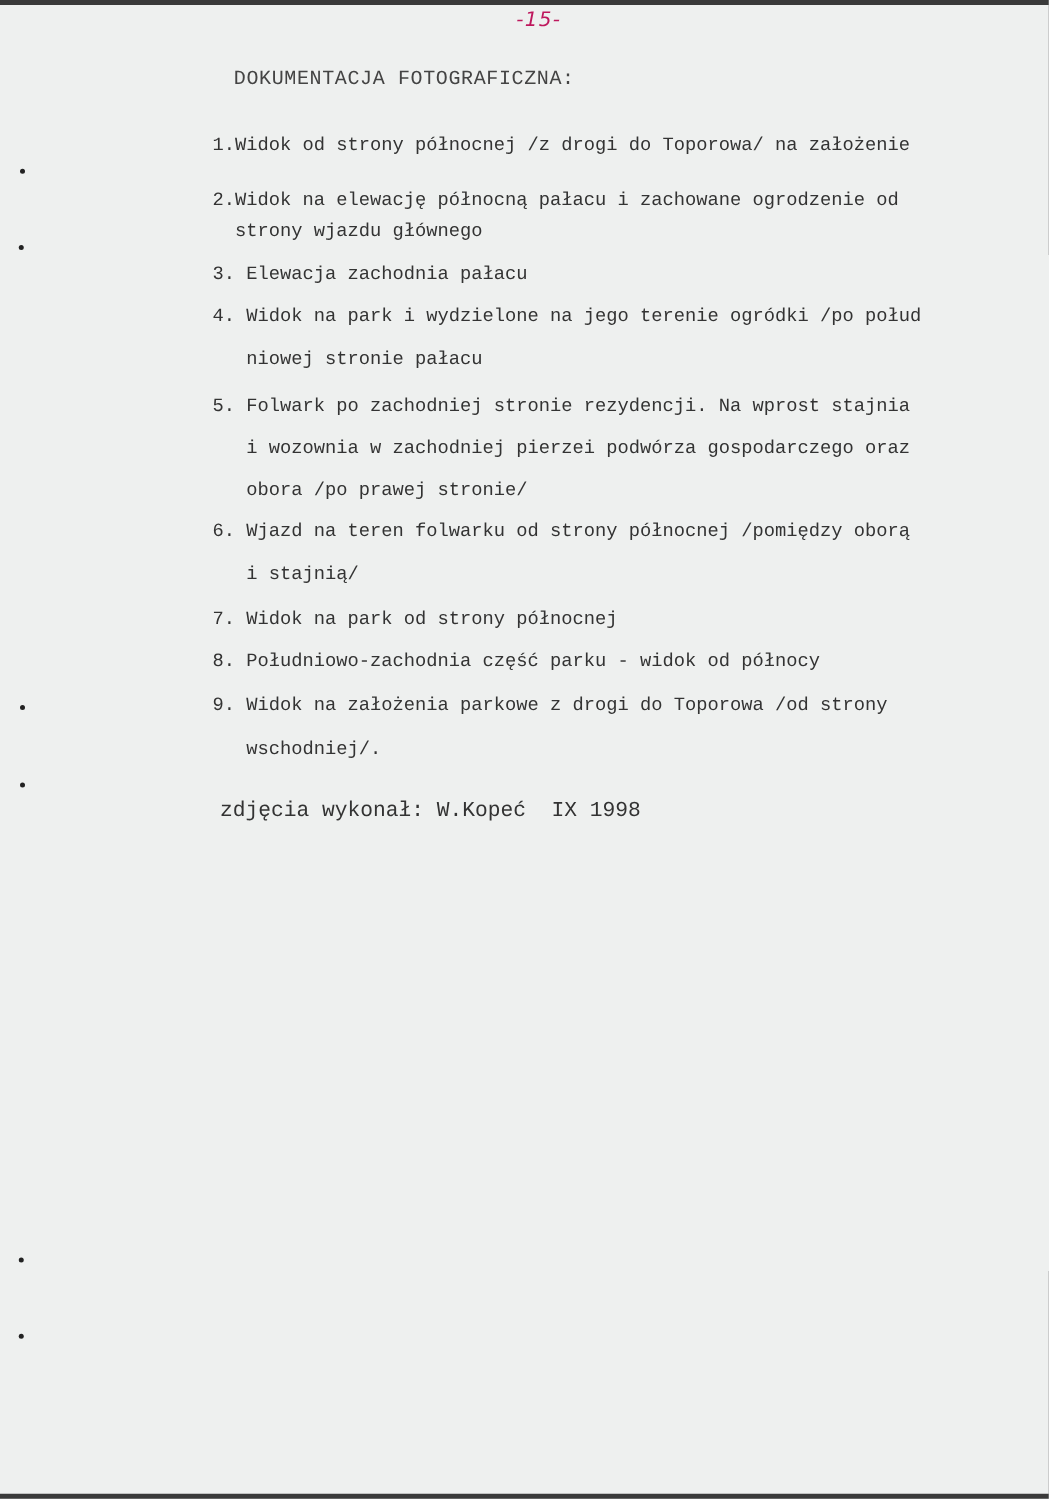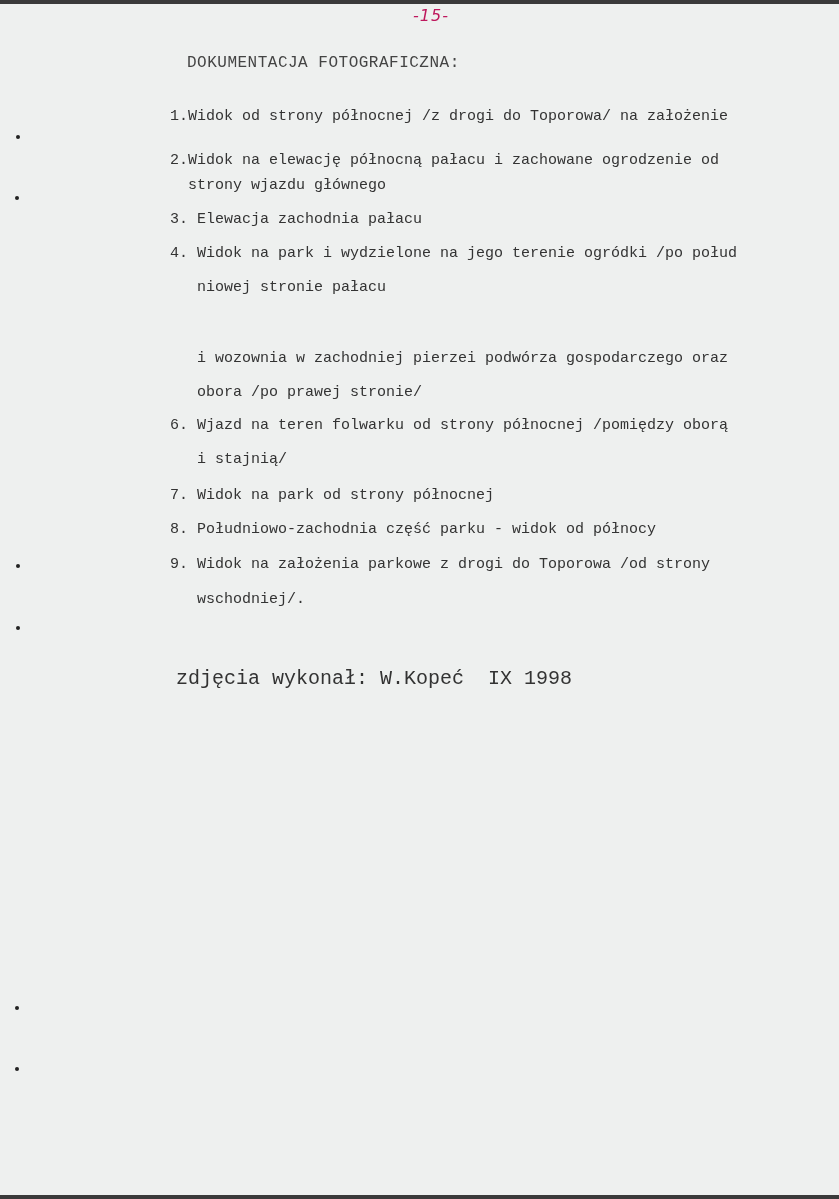--- a/index.html
+++ b/index.html
@@ -44,22 +44,22 @@
     }
     .line {
       position: absolute;
       font-size: 15px;
       white-space: pre;
       color: #333;
     }
     .footer {
       position: absolute;
       left: 176px;
-      top: 663px;
-      font-size: 20px;
+      top: 636px;
+      font-size: 17px;
       white-space: pre;
       color: #333;
     }
     .margin-dot {
       position: absolute;
       width: 4px;
       height: 4px;
       border-radius: 50%;
       background: #222;
     }
@@ -74,20 +74,21 @@
   <div class="line" style="left:170px; top:104px;">1.Widok od strony północnej /z drogi do Toporowa/ na założenie</div>
 
   <div class="line" style="left:170px; top:148px;">2.Widok na elewację północną pałacu i zachowane ogrodzenie od</div>
   <div class="line" style="left:170px; top:173px;">  strony wjazdu głównego</div>
 
   <div class="line" style="left:170px; top:207px;">3. Elewacja zachodnia pałacu</div>
 
   <div class="line" style="left:170px; top:241px;">4. Widok na park i wydzielone na jego terenie ogródki /po połud</div>
   <div class="line" style="left:170px; top:275px;">   niowej stronie pałacu</div>
 
+  <div class="line" style="left:170px; top:313px;">5. Folwark po zachodniej stronie rezydencji. Na wprost stajnia</div>
   <div class="line" style="left:170px; top:346px;">   i wozownia w zachodniej pierzei podwórza gospodarczego oraz</div>
   <div class="line" style="left:170px; top:380px;">   obora /po prawej stronie/</div>
 
   <div class="line" style="left:170px; top:413px;">6. Wjazd na teren folwarku od strony północnej /pomiędzy oborą</div>
   <div class="line" style="left:170px; top:447px;">   i stajnią/</div>
 
   <div class="line" style="left:170px; top:483px;">7. Widok na park od strony północnej</div>
 
   <div class="line" style="left:170px; top:517px;">8. Południowo-zachodnia część parku - widok od północy</div>
 

